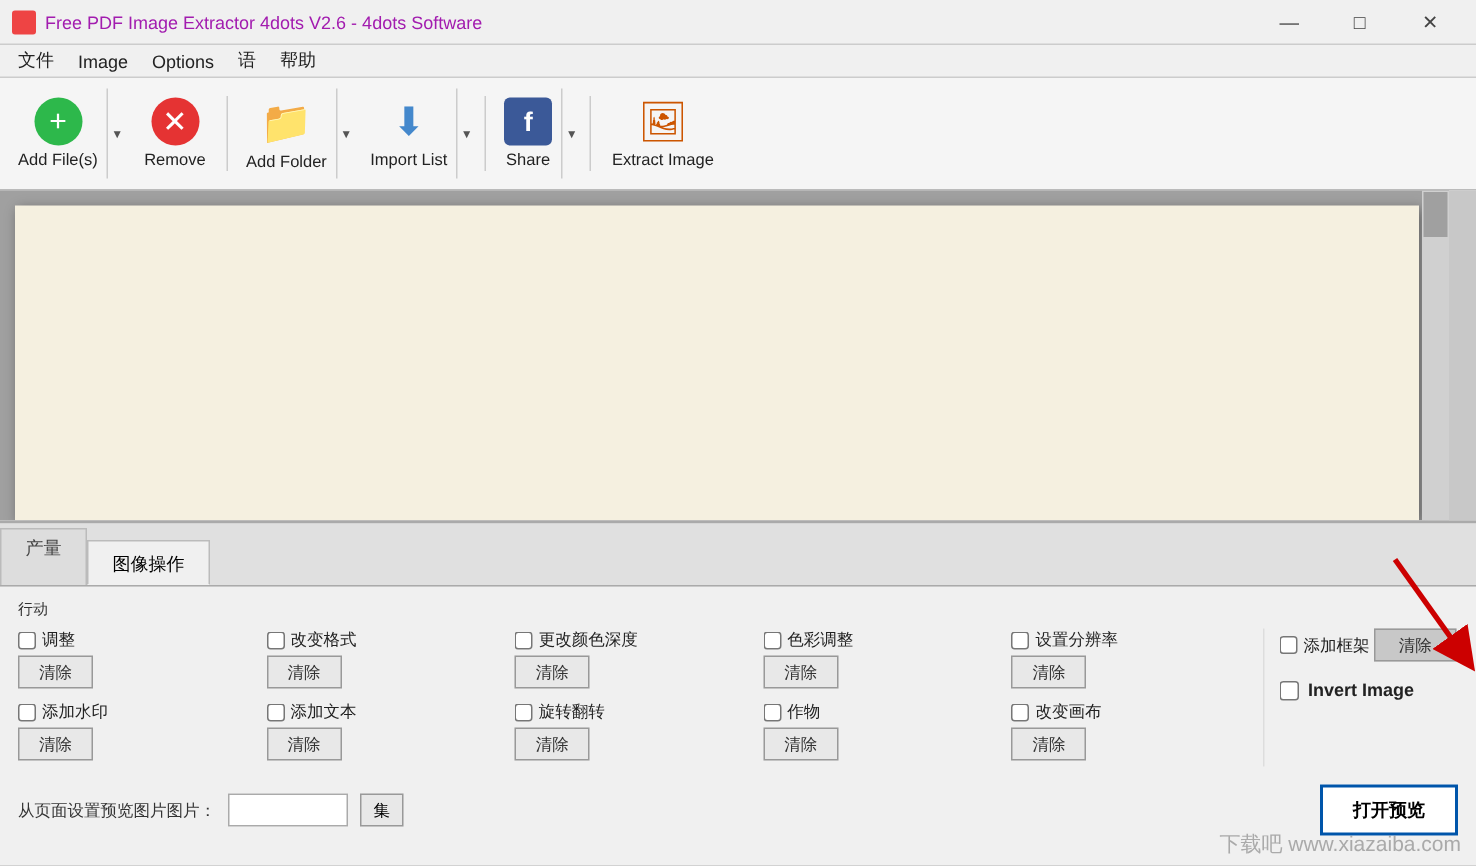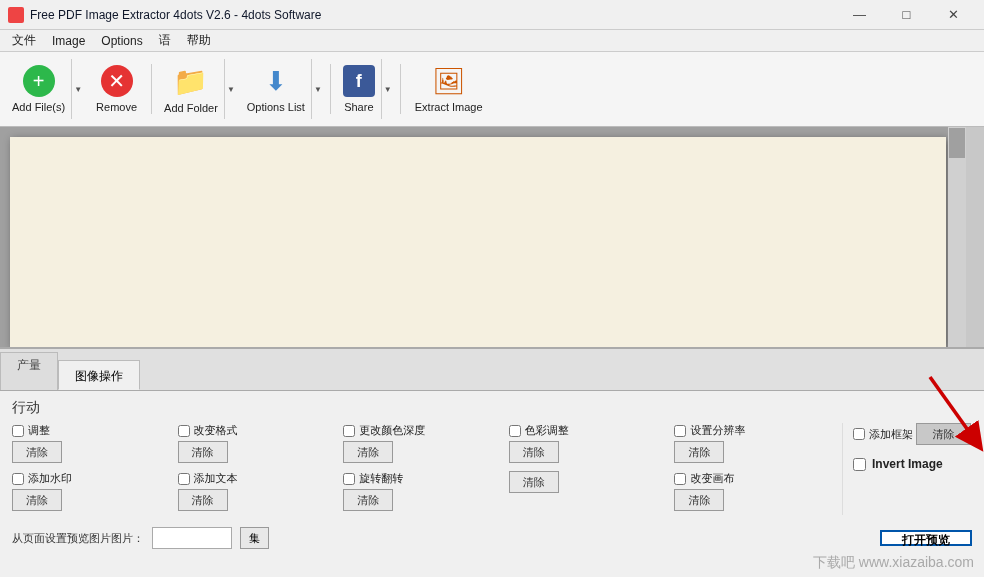--- a/index.html
+++ b/index.html
@@ -31,21 +31,21 @@
     }
     .title-icon {
       width: 16px;
       height: 16px;
       background: #e44;
       border-radius: 2px;
       display: inline-block;
     }
     .title-text {
       font-size: 12px;
-      color: #0f172a;
+      color: #a21caf;
     }
     .title-controls {
       display: flex;
       gap: 2px;
     }
     .title-btn {
       width: 45px;
       height: 28px;
       display: flex;
       align-items: center;
@@ -174,21 +174,21 @@
       margin-top: 11px;
       padding-top: 7px;
     }
 
     
     .tab-content {
       padding: 8px 12px;
     }
 
     .section-title {
-      font-size: 14px;
+      font-size: 10px;
       color: #333;
       margin-bottom: 6px;
     }
     .action-col {
       display: flex;
       flex-direction: column;
       gap: 3px;
     }
     .action-checkbox-row {
       display: flex;
@@ -243,21 +243,21 @@
     }
     .collect-btn {
       height: 22px;
       padding: 0 8px;
       background: #e8e8e8;
       border: 1px solid #999;
       cursor: pointer;
       font-size: 11px;
     }
     .preview-btn {
-      height: 16px;
+      height: 34px;
       padding: 0 20px;
       background: white;
       border: 2px solid #0055aa;
       color: #000;
       cursor: pointer;
       font-size: 12px;
       font-weight: bold;
       margin-left: auto;
     }
 
@@ -355,21 +355,21 @@
       <span style="font-size:11px;">Add Folder</span>
     </div>
     <div style="display:flex;flex-direction:column;align-items:center;justify-content:center;padding:4px 2px;height:100%;border-left:1px solid #ccc;">
       <span class="dropdown-arrow">▼</span>
     </div>
   </div>
 
   <div class="toolbar-btn" style="flex-direction:row;align-items:center;gap:0;padding:0;">
     <div style="display:flex;flex-direction:column;align-items:center;justify-content:center;padding:4px 6px;gap:4px;">
       <div style="font-size:26px;color:#4488cc;">⬇</div>
-      <span style="font-size:11px;">Options List</span>
+      <span style="font-size:11px;">Import List</span>
     </div>
     <div style="display:flex;flex-direction:column;align-items:center;justify-content:center;padding:4px 2px;height:100%;border-left:1px solid #ccc;">
       <span class="dropdown-arrow">▼</span>
     </div>
   </div>
 
   <div class="toolbar-separator"></div>
 
   <div class="toolbar-btn" style="flex-direction:row;align-items:center;gap:0;padding:0;">
     <div style="display:flex;flex-direction:column;align-items:center;justify-content:center;padding:4px 6px;gap:4px;">
@@ -475,20 +475,24 @@
 
             <div class="action-col">
               <div class="action-checkbox-row">
                 <input type="checkbox" style="">
                 <span>旋转翻转</span>
               </div>
               <button class="action-clear-btn">清除</button>
             </div>
 
             <div class="action-col">
+              <div class="action-checkbox-row">
+                <input type="checkbox" style="">
+                <span>作物</span>
+              </div>
               <button class="action-clear-btn">清除</button>
             </div>
 
             <div class="action-col">
               <div class="action-checkbox-row">
                 <input type="checkbox" style="">
                 <span>改变画布</span>
               </div>
               <button class="action-clear-btn">清除</button>
             </div>

